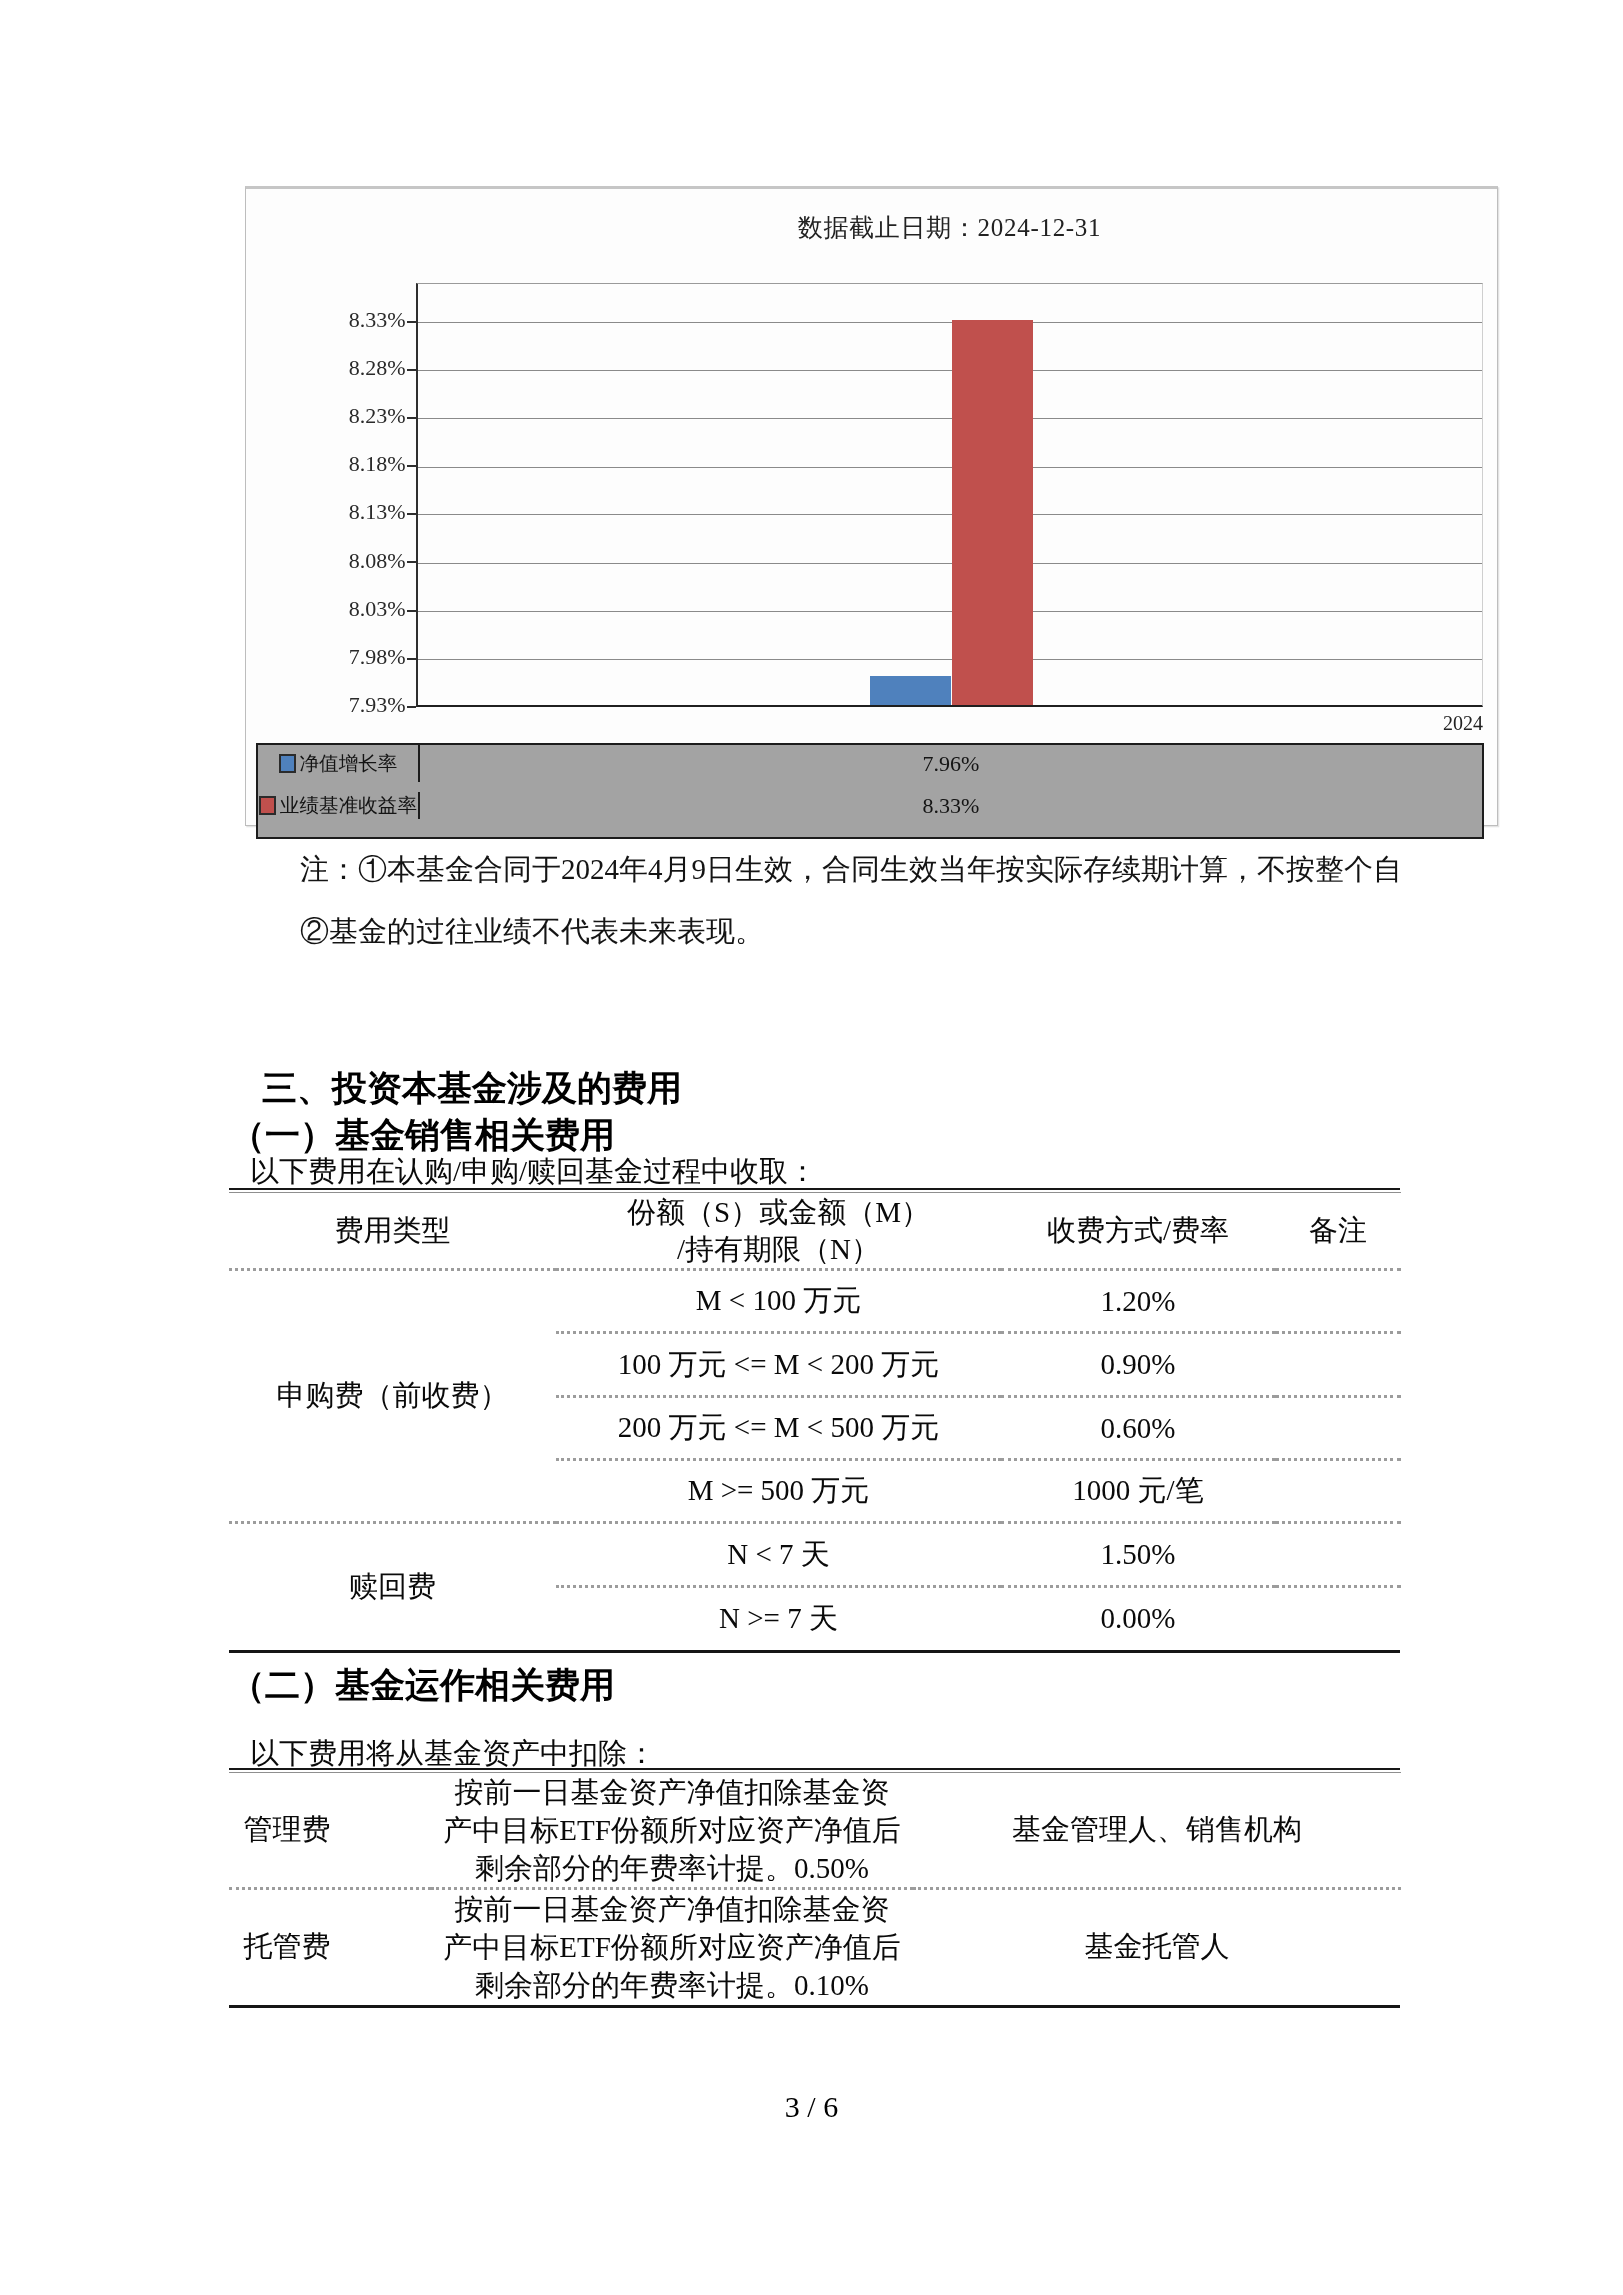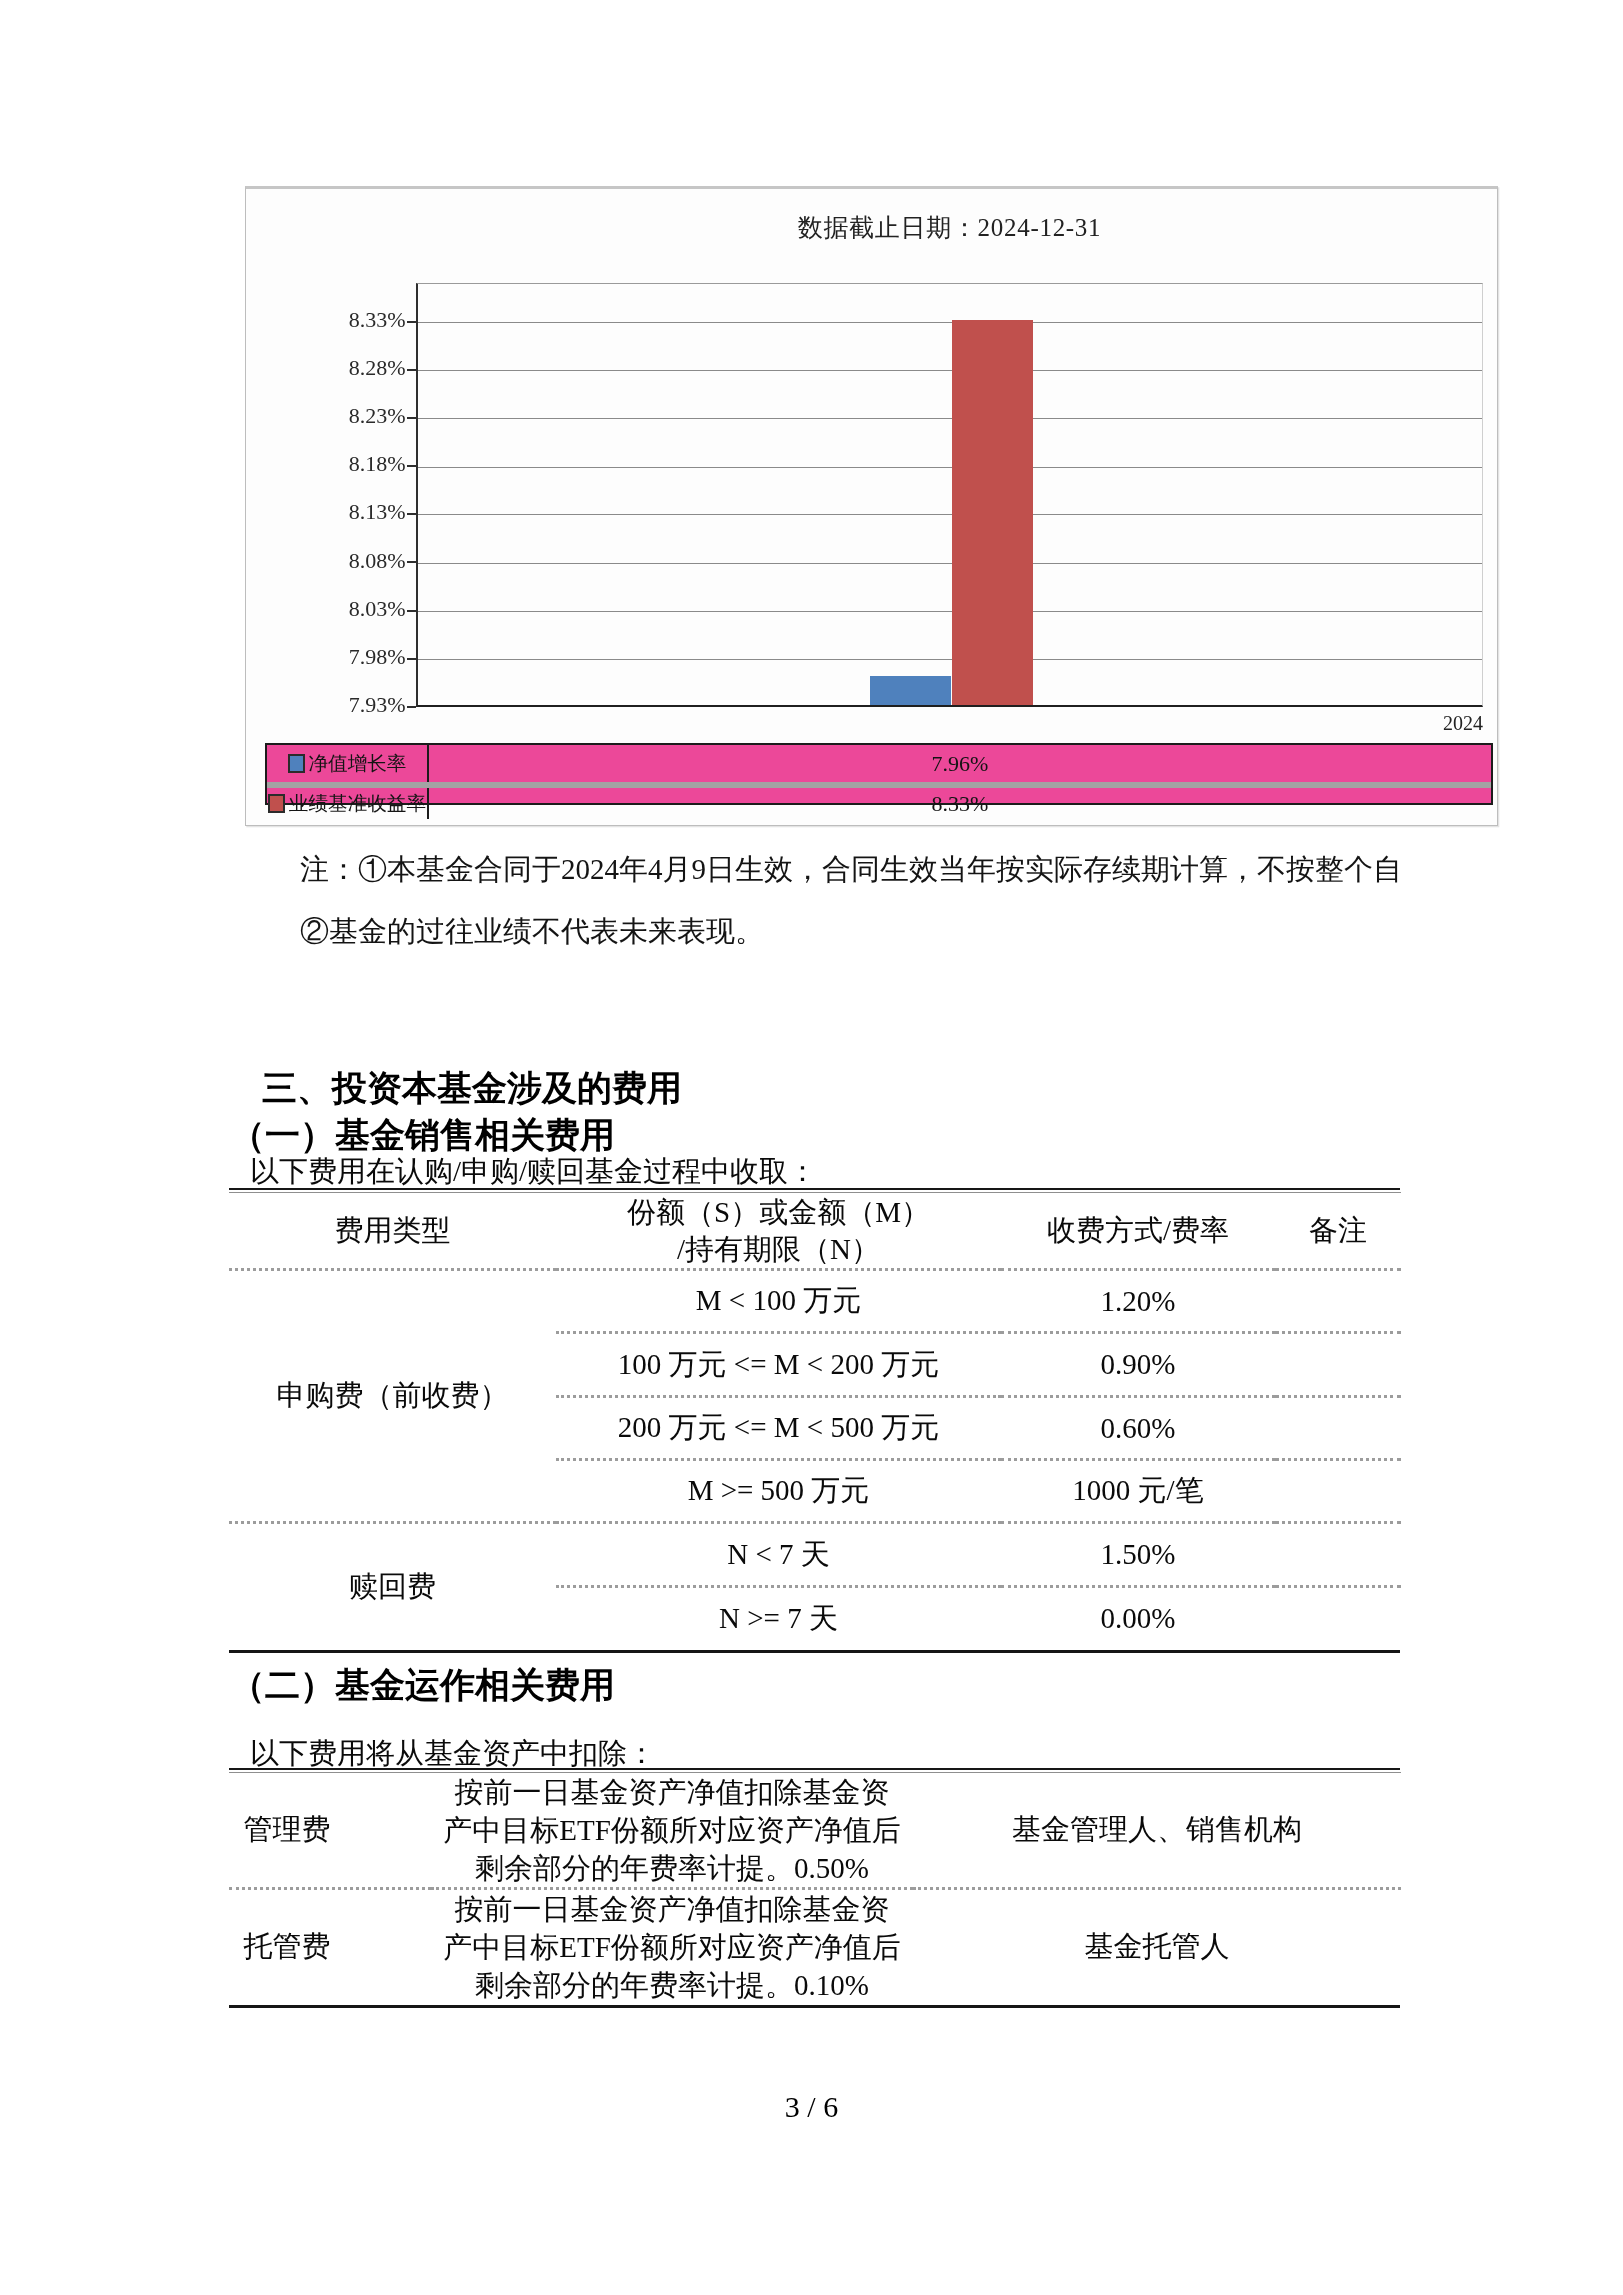--- a/index.html
+++ b/index.html
@@ -21,23 +21,23 @@
   .plot {
     position:absolute; left:170px; top:94px; width:1067px; height:424px;
     border-left:2px solid #2e2e2e; border-bottom:2.6px solid #1f1f1f;
     border-top:1.3px solid #9a9a9a; border-right:1.3px solid #cfcfcf;
   }
   .gridline { position:absolute; left:0; width:100%; height:1.3px; background:#8a8a8a; }
   .bar { position:absolute; bottom:0; }
   .tick-label { position:absolute; left:10.5px; width:149px; text-align:right; font-size:22px; color:#2a2a2a; white-space:nowrap; }
   .tick-mark { position:absolute; width:9.2px; height:2px; background:#2e2e2e; }
   .x-cat { position:absolute; left:170px; top:523px; width:1067px; text-align:right; font-size:20px; color:#222; }
-  .legend { position:absolute; left:19px; top:554px; width:1228px; height:62px; border:2px solid #1c1c1c; background:#ec4899; }
+  .legend { position:absolute; left:10px; top:554px; width:1228px; height:96px; border:2px solid #1c1c1c; background:#a3a3a3; }
   .legend-row { display:flex; height:37px; }
-  .legend-row.second { border-top:6px solid #a3a3a3; height:37px; }
+  .legend-row.second { border-top:4px solid #a3a3a3; height:37px;align-items:flex-end; }
   .legend-key { width:162px; border-right:2px solid #1c1c1c; display:flex; align-items:center; justify-content:center; gap:3.9px; font-size:19.6px; white-space:nowrap; }
   .swatch { width:17px; height:18.3px; border:2px solid #2b2b2b; flex:none; }
   .legend-val { flex:1; display:flex; align-items:center; justify-content:center; font-size:22px; }
   
   .note { position:absolute; left:300px; top:838px; font-size:29px; line-height:62px; white-space:nowrap; }
   .heading { position:absolute; font-weight:700; font-size:35px; white-space:nowrap; color:#000; }
   #h-fees  { left:250px; top:1065px;margin-left:12px; }
   #h-sales { left:230px; top:1112px; }
   #h-oper  { left:230px; top:1662px; }
   .intro { position:absolute; font-size:29px; white-space:nowrap; color:#0a0a0a; }

